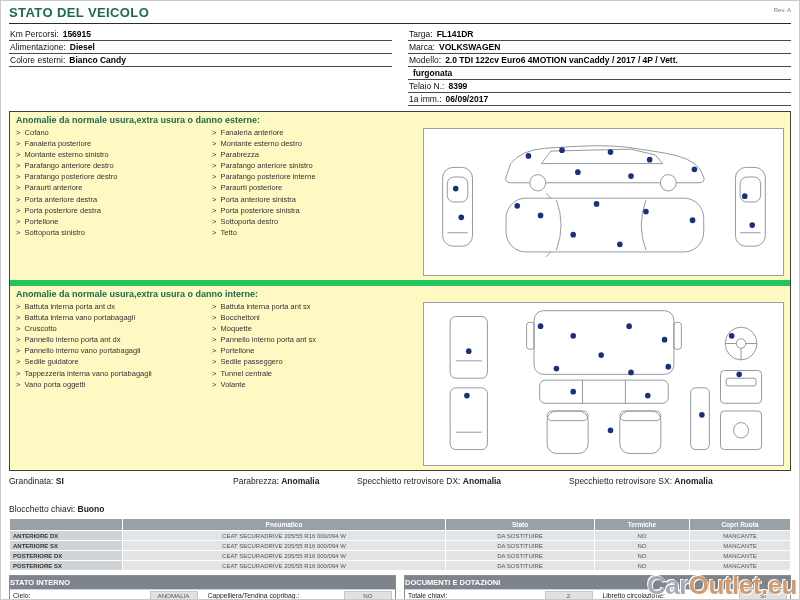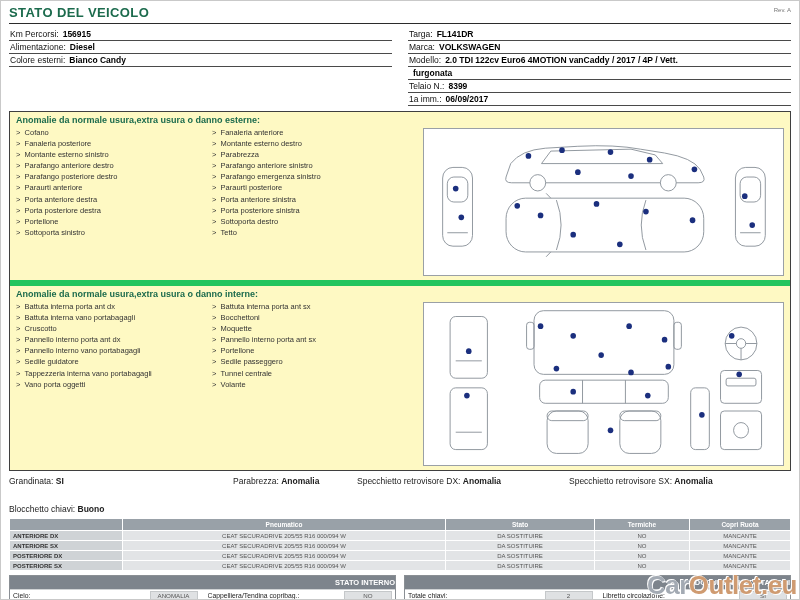--- a/index.html
+++ b/index.html
@@ -46,21 +46,21 @@
   table.tires { width:100%; border-collapse:separate; border-spacing:1.5px; table-layout:fixed; margin-top:4px; }
   table.tires col.c1 { width:112px; } table.tires col.c2 { width:322px; }
   table.tires col.c3 { width:148px; } table.tires col.c4 { width:94px; }
   table.tires th { background:#99a1a8; color:#fff; font-size:6.5px; font-weight:bold; padding:2px 0; text-align:center; }
   table.tires td { padding:1.5px 3px; font-size:6px; }
   table.tires td.pos { background:#cfd3d6; color:#333; font-weight:bold; }
   table.tires td.val { background:#e2e4e6; color:#555; text-align:center; }
 
   .bottom { display:flex; gap:8px; margin-top:4px; }
   .btable { flex:1; border:1px solid #8a8f94; }
-  .bt-header { background:#7d848c; color:#fff; font-weight:bold; font-size:7.5px; text-align:right; padding:2px 0; }
+  .bt-header { background:#7d848c; color:#fff; font-weight:bold; font-size:7.5px; text-align:left; padding:2px 0; }
   .bt-row { display:flex; gap:10px; align-items:center; border-top:1px solid #d0d3d5; padding:1px 3px; }
   .pair { display:flex; flex:1; gap:3px; align-items:center; min-width:0; }
   .plabel { flex:1; font-size:6.8px; color:#222; white-space:nowrap; overflow:hidden; }
   .pvalue { background:#dfe1e3; border:1px solid #c5c8ca; min-width:48px; text-align:center; color:#555; font-size:6.2px; padding:0 2px; }
 
   .watermark { position:absolute; right:2px; bottom:-2px; font-size:26px; font-weight:bold; letter-spacing:-0.5px;
     color:#a3aab3; text-shadow:1px 1px 0 #fff, -1px -1px 0 #fff; white-space:nowrap; }
   .watermark .wm-b { color:#cf9b71; }
 
   svg .outline { stroke:#8d949c; fill:none; stroke-width:1; }
@@ -136,21 +136,21 @@
               <li>Porta anteriore destra</li>
               <li>Porta posteriore destra</li>
               <li>Portellone</li>
               <li>Sottoporta sinistro</li>
             </ul>
           <ul id="ext-col2">
               <li>Fanaleria anteriore</li>
               <li>Montante esterno destro</li>
               <li>Parabrezza</li>
               <li>Parafango anteriore sinistro</li>
-              <li>Parafango emergenza sinistro</li>
+              <li>Parafango posteriore interne</li>
               <li>Paraurti posteriore</li>
               <li>Porta anteriore sinistra</li>
               <li>Porta posteriore sinistra</li>
               <li>Sottoporta destro</li>
               <li>Tetto</li>
             </ul>
         </div>
         <div class="diagram diagram-ext">
           <svg viewBox="0 0 385 152" preserveAspectRatio="none">
             <g class="outline">

